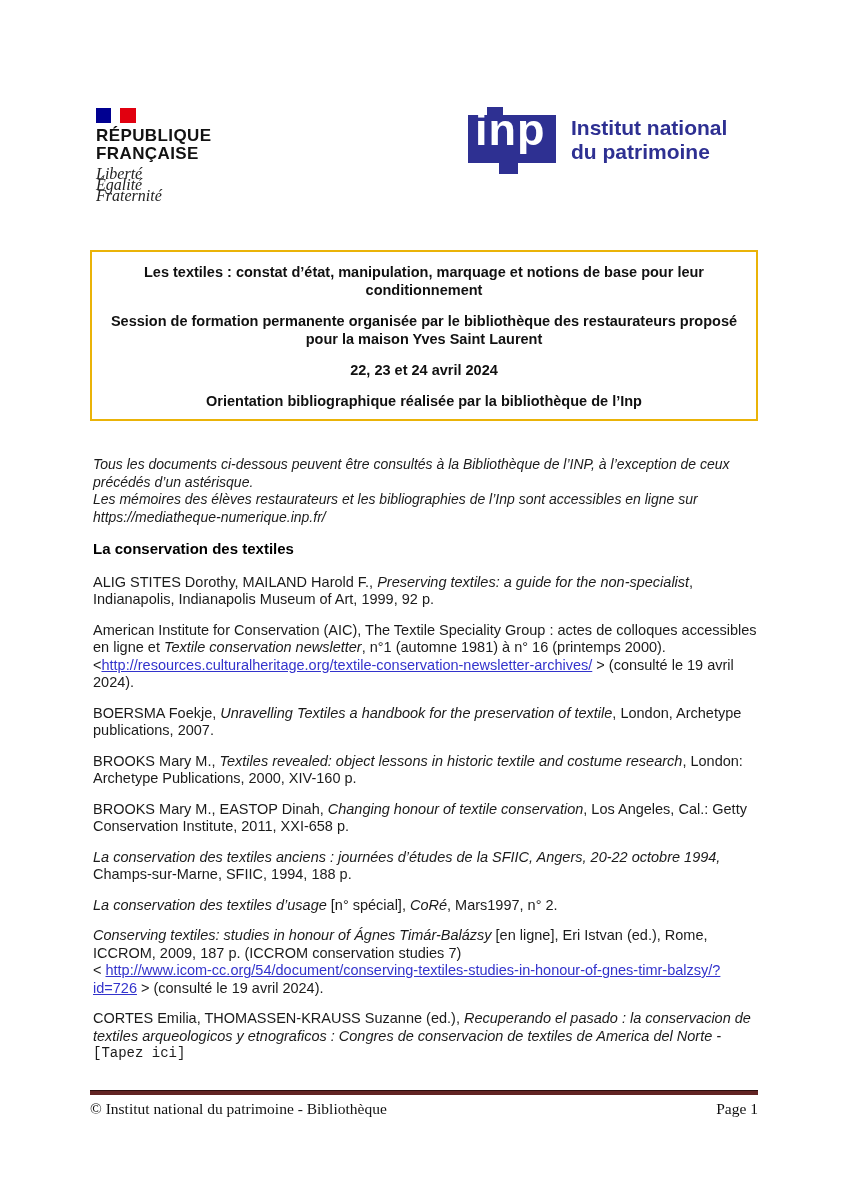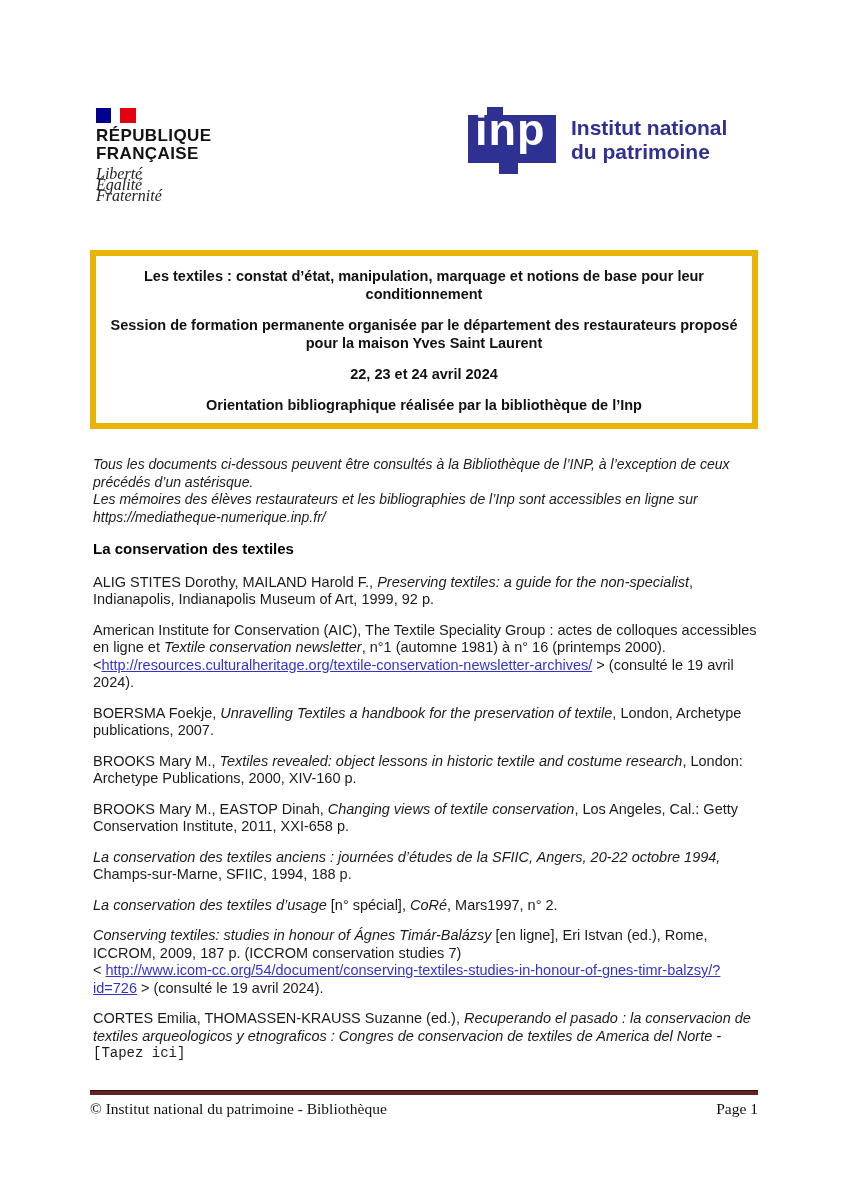--- a/index.html
+++ b/index.html
@@ -22,21 +22,21 @@
   .inp-mark{position:relative;width:88px;height:68px;}
   .inp-tab-top{position:absolute;left:19px;top:0;width:16px;height:9px;background:#2e3092;}
   .inp-box{position:absolute;left:0;top:8px;width:88px;height:48px;background:#2e3092;}
   .inp-tab-bottom{position:absolute;left:31px;top:56px;width:19px;height:11px;background:#2e3092;}
   .inp-acronym{position:absolute;left:7px;top:-3px;color:#ffffff;font-size:45px;line-height:52px;font-weight:bold;letter-spacing:1px;}
   .inp-name{margin-left:15px;padding-top:9px;color:#2e3092;font-weight:bold;font-size:21px;line-height:24px;}
 
   
   .title-box{
     position:absolute;left:90px;top:250px;width:668px;box-sizing:border-box;
-    border:6px solid #eab308;padding:11px 12px 9px;
+    border:2px solid #eab308;padding:11px 12px 9px;
   }
   .title-box p{margin:0 0 13px;font-weight:bold;font-size:14.5px;line-height:18px;text-align:center;color:#111;}
   .title-box p:last-child{margin-bottom:0;}
 
   
   .content{position:absolute;left:93px;top:456px;width:670px;font-size:14.5px;line-height:17.5px;}
   .intro{font-style:italic;font-size:14px;}
   .intro p{margin:0;}
   .section-heading{font-weight:bold;margin:14px 0 0;font-size:15px;color:#000;}
   .bibliography{margin-top:16px;}
@@ -83,39 +83,39 @@
       <span class="inp-acronym">inp</span>
     </div>
     <div class="inp-name">
       <div>Institut national</div>
       <div>du patrimoine</div>
     </div>
   </div>
 
   <div class="title-box">
     <p>Les textiles : constat d’état, manipulation, marquage et notions de base pour leur conditionnement</p>
-    <p>Session de formation permanente organisée par le département des restaurateurs proposé pour la maison Yves Saint Laurent</p>
+    <p>Session de formation permanente organisée par le bibliothèque des restaurateurs proposé pour la maison Yves Saint Laurent</p>
     <p>22, 23 et 24 avril 2024</p>
     <p>Orientation bibliographique réalisée par la bibliothèque de l’Inp</p>
   </div>
 
   <div class="content">
     <div class="intro">
       <p>Tous les documents ci-dessous peuvent être consultés à la Bibliothèque de l’INP, à l’exception de ceux précédés d’un astérisque.</p>
       <p>Les mémoires des élèves restaurateurs et les bibliographies de l’Inp sont accessibles en ligne sur https://mediatheque-numerique.inp.fr/</p>
     </div>
 
     <p class="section-heading">La conservation des textiles</p>
 
     <div class="bibliography" id="bibliography">
         <p class="entry"><span>ALIG STITES Dorothy, MAILAND Harold F., </span><i>Preserving textiles: a guide for the non-specialist</i><span>, Indianapolis, Indianapolis Museum of Art, 1999, 92 p.</span></p>
         <p class="entry"><span>American Institute for Conservation (AIC), The Textile Speciality Group : actes de colloques accessibles en ligne et </span><i>Textile conservation newsletter</i><span>, n°1 (automne 1981) à n° 16 (printemps 2000).</span><br><span>&lt;</span><a class="link" style="color: rgb(51, 51, 204);">http://resources.culturalheritage.org/textile-conservation-newsletter-archives/</a><span> &gt; (consulté le 19 avril 2024).</span></p>
         <p class="entry"><span>BOERSMA Foekje, </span><i>Unravelling Textiles a handbook for the preservation of textile</i><span>, London, Archetype publications, 2007.</span></p>
         <p class="entry"><span>BROOKS Mary M., </span><i>Textiles revealed: object lessons in historic textile and costume research</i><span>, London: Archetype Publications, 2000, XIV-160 p.</span></p>
-        <p class="entry"><span>BROOKS Mary M., EASTOP Dinah, </span><i>Changing views of textile conservation</i><span>, Los Angeles, Cal.: Getty Conservation Institute, 2011, XXI-658 p.</span></p>
+        <p class="entry"><span>BROOKS Mary M., EASTOP Dinah, </span><i>Changing honour of textile conservation</i><span>, Los Angeles, Cal.: Getty Conservation Institute, 2011, XXI-658 p.</span></p>
         <p class="entry"><i>La conservation des textiles anciens : journées d’études de la SFIIC, Angers, 20-22 octobre 1994,</i><span> Champs-sur-Marne, SFIIC, 1994, 188 p.</span></p>
         <p class="entry"><i>La conservation des textiles d’usage</i><span> [n° spécial], </span><i>CoRé</i><span>, Mars1997, n° 2.</span></p>
         <p class="entry"><i>Conserving textiles: studies in honour of Ágnes Timár-Balázsy</i><span> [en ligne], Eri Istvan (ed.), Rome, ICCROM, 2009, 187 p. (ICCROM conservation studies 7)</span><br><span>&lt; </span><a class="link" style="color: rgb(51, 51, 204);">http://www.icom-cc.org/54/document/conserving-textiles-studies-in-honour-of-gnes-timr-balzsy/?id=726</a><span> &gt; (consulté le 19 avril 2024).</span></p>
         <p class="entry"><span>CORTES Emilia, THOMASSEN-KRAUSS Suzanne (ed.), </span><i>Recuperando el pasado : la conservacion de textiles arqueologicos y etnograficos : Congres de conservacion de textiles de America del Norte -</i></p>
       </div>
 
     <p class="placeholder">[Tapez ici]</p>
   </div>
 
   <div class="footer">

